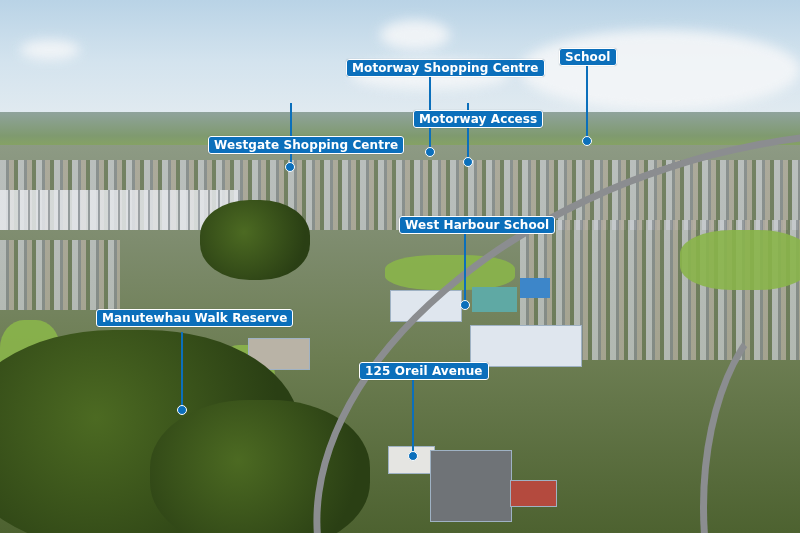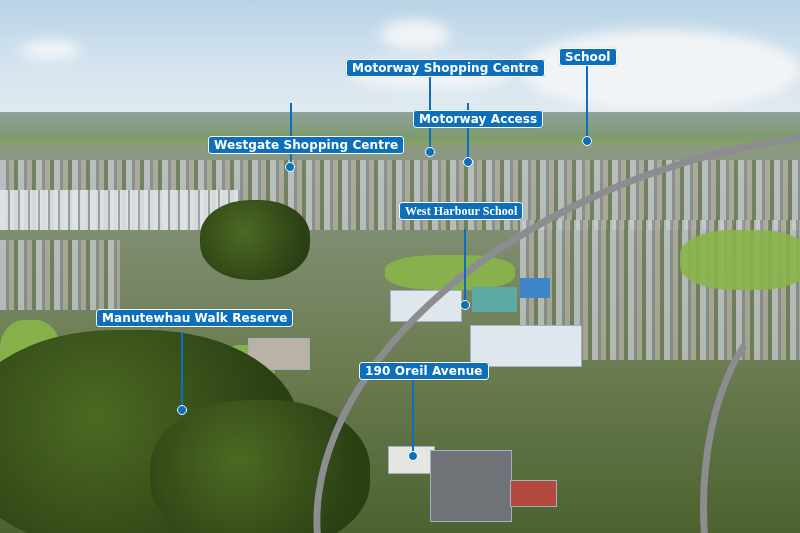--- a/index.html
+++ b/index.html
@@ -71,21 +71,21 @@
 <div class="stem" style="left:290px;top:103px;height:64px;"></div>
 <div class="dot" style="left:285px;top:162px;"></div>
 <div class="tag" style="left:208px;top:88px;margin-top:48px;">Westgate Shopping Centre</div>
 
 <div class="stem" style="left:467px;top:103px;height:59px;"></div>
 <div class="dot" style="left:463px;top:157px;"></div>
 <div class="tag" style="left:413px;top:88px;margin-top:22px;">Motorway Access</div>
 
 <div class="stem" style="left:464px;top:229px;height:76px;"></div>
 <div class="dot" style="left:460px;top:300px;"></div>
-<div class="tag" style="left:399px;top:202px;font-family:Liberation Serif, serif;">West Harbour School</div>
+<div class="tag" style="left:399px;top:216px;">West Harbour School</div>
 
 <div class="stem" style="left:181px;top:332px;height:78px;"></div>
 <div class="dot" style="left:177px;top:405px;"></div>
 <div class="tag" style="left:96px;top:309px;">Manutewhau Walk Reserve</div>
 
 <div class="stem" style="left:412px;top:377px;height:79px;"></div>
 <div class="dot" style="left:408px;top:451px;"></div>
-<div class="tag" style="left:359px;top:362px;">190 Oreil Avenue</div>
+<div class="tag" style="left:359px;top:362px;">125 Oreil Avenue</div>
 
 </body></html>

